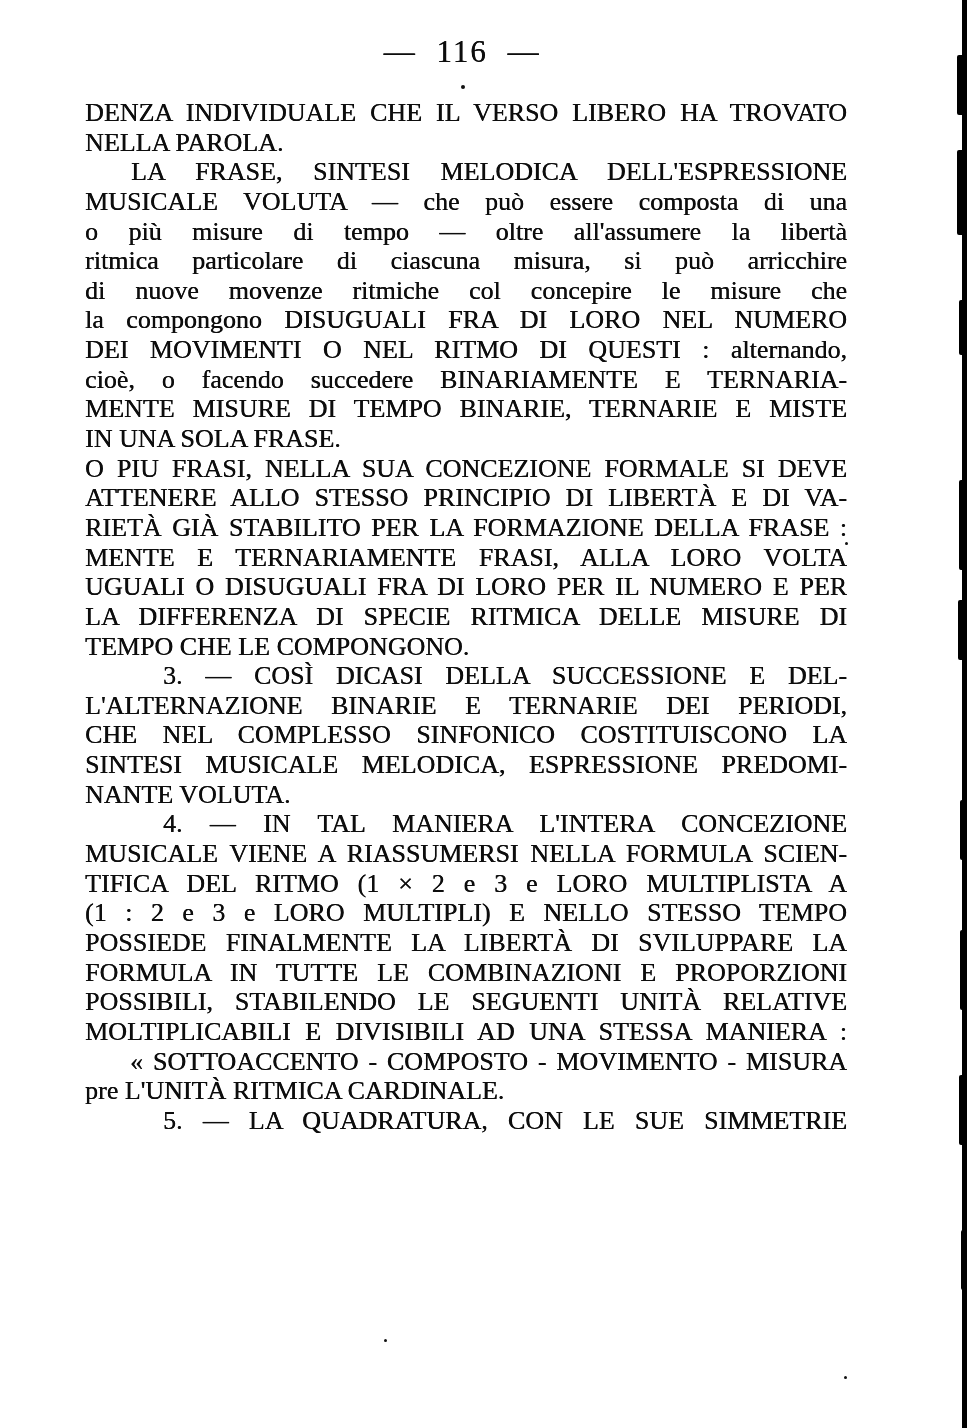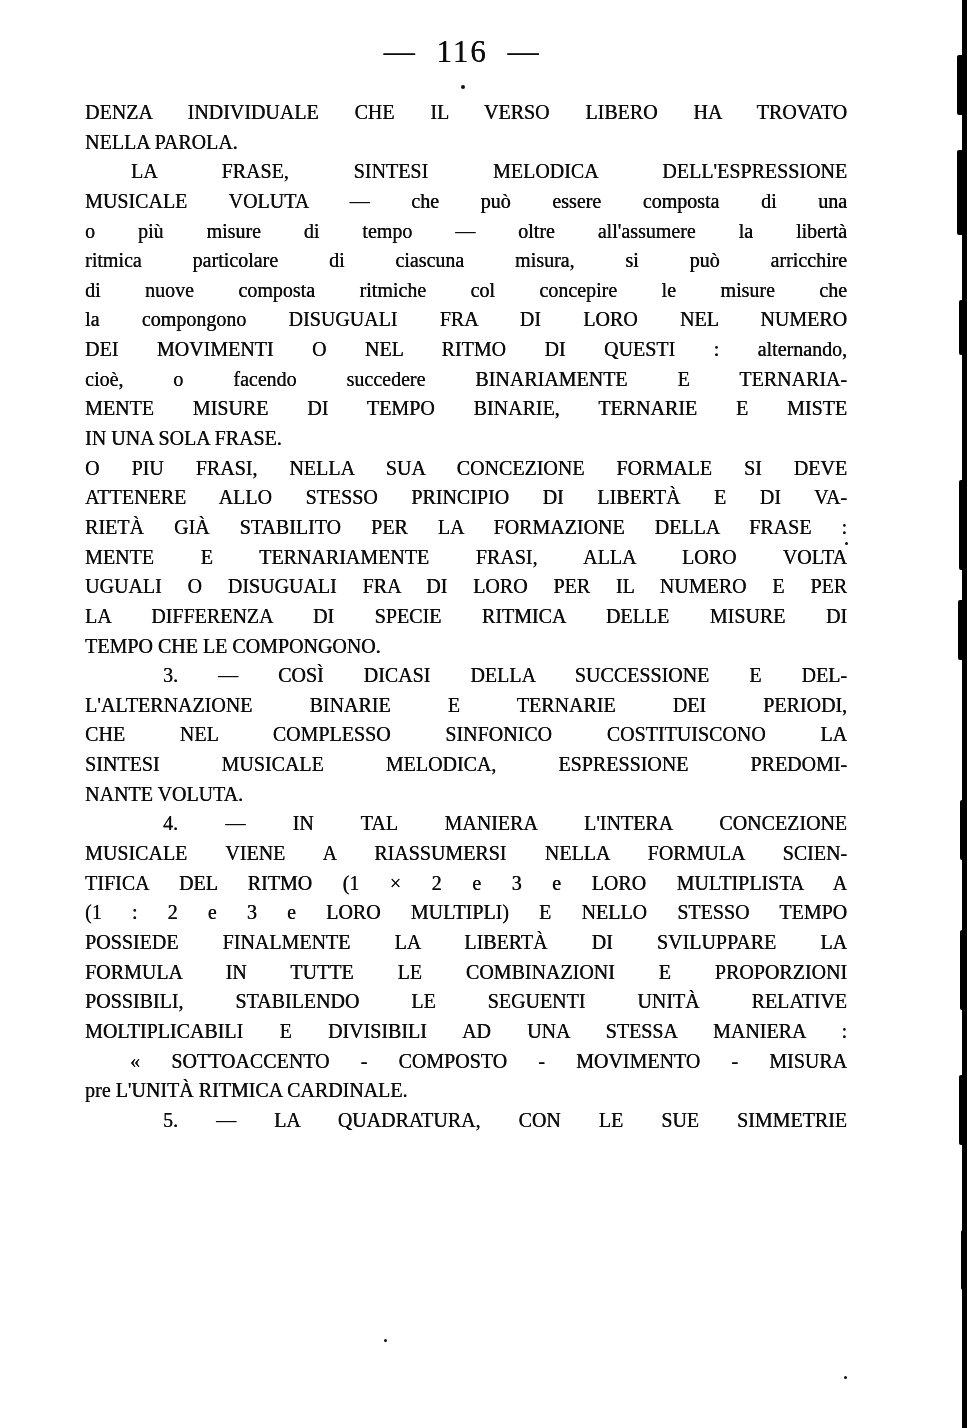--- a/index.html
+++ b/index.html
@@ -25,21 +25,21 @@
     letter-spacing: 2px;
     word-spacing: 10px;
     color: #0d0d0d;
     text-shadow: 0.4px 0 0 currentColor;
   }
   .textblock {
     position: absolute;
     top: 98px;
     left: 85px;
     width: 762px;
-    font-size: 20px;
+    font-size: 26px;
     color: #0d0d0d;
     text-shadow: 0.35px 0 0 currentColor;
   }
   .line {
     height: 29.65px;
     line-height: 29.65px;
     overflow: hidden;
     white-space: nowrap;
   }
   .line.just {
@@ -70,21 +70,21 @@
 <div class="page">
   <div class="page-header">— 116 —</div>
 
   <div class="textblock" id="textblock" style="color: rgb(13, 13, 13);">
       <div class="line just">DENZA INDIVIDUALE CHE IL VERSO LIBERO HA TROVATO</div>
       <div class="line">NELLA PAROLA.</div>
       <div class="line just" style="padding-left: 46px;">LA FRASE, SINTESI MELODICA DELL'ESPRESSIONE</div>
       <div class="line just">MUSICALE VOLUTA — che può essere composta di una</div>
       <div class="line just">o più misure di tempo — oltre all'assumere la libertà</div>
       <div class="line just">ritmica particolare di ciascuna misura, si può arricchire</div>
-      <div class="line just">di nuove composta ritmiche col concepire le misure che</div>
+      <div class="line just">di nuove movenze ritmiche col concepire le misure che</div>
       <div class="line just">la compongono DISUGUALI FRA DI LORO NEL NUMERO</div>
       <div class="line just">DEI MOVIMENTI O NEL RITMO DI QUESTI : alternando,</div>
       <div class="line just">cioè, o facendo succedere BINARIAMENTE E TERNARIA-</div>
       <div class="line just">MENTE MISURE DI TEMPO BINARIE, TERNARIE E MISTE</div>
       <div class="line">IN UNA SOLA FRASE.</div>
       <div class="line just">O PIU FRASI, NELLA SUA CONCEZIONE FORMALE SI DEVE</div>
       <div class="line just">ATTENERE ALLO STESSO PRINCIPIO DI LIBERTÀ E DI VA-</div>
       <div class="line just">RIETÀ GIÀ STABILITO PER LA FORMAZIONE DELLA FRASE :</div>
       <div class="line just">MENTE E TERNARIAMENTE FRASI, ALLA LORO VOLTA</div>
       <div class="line just">UGUALI O DISUGUALI FRA DI LORO PER IL NUMERO E PER</div>

